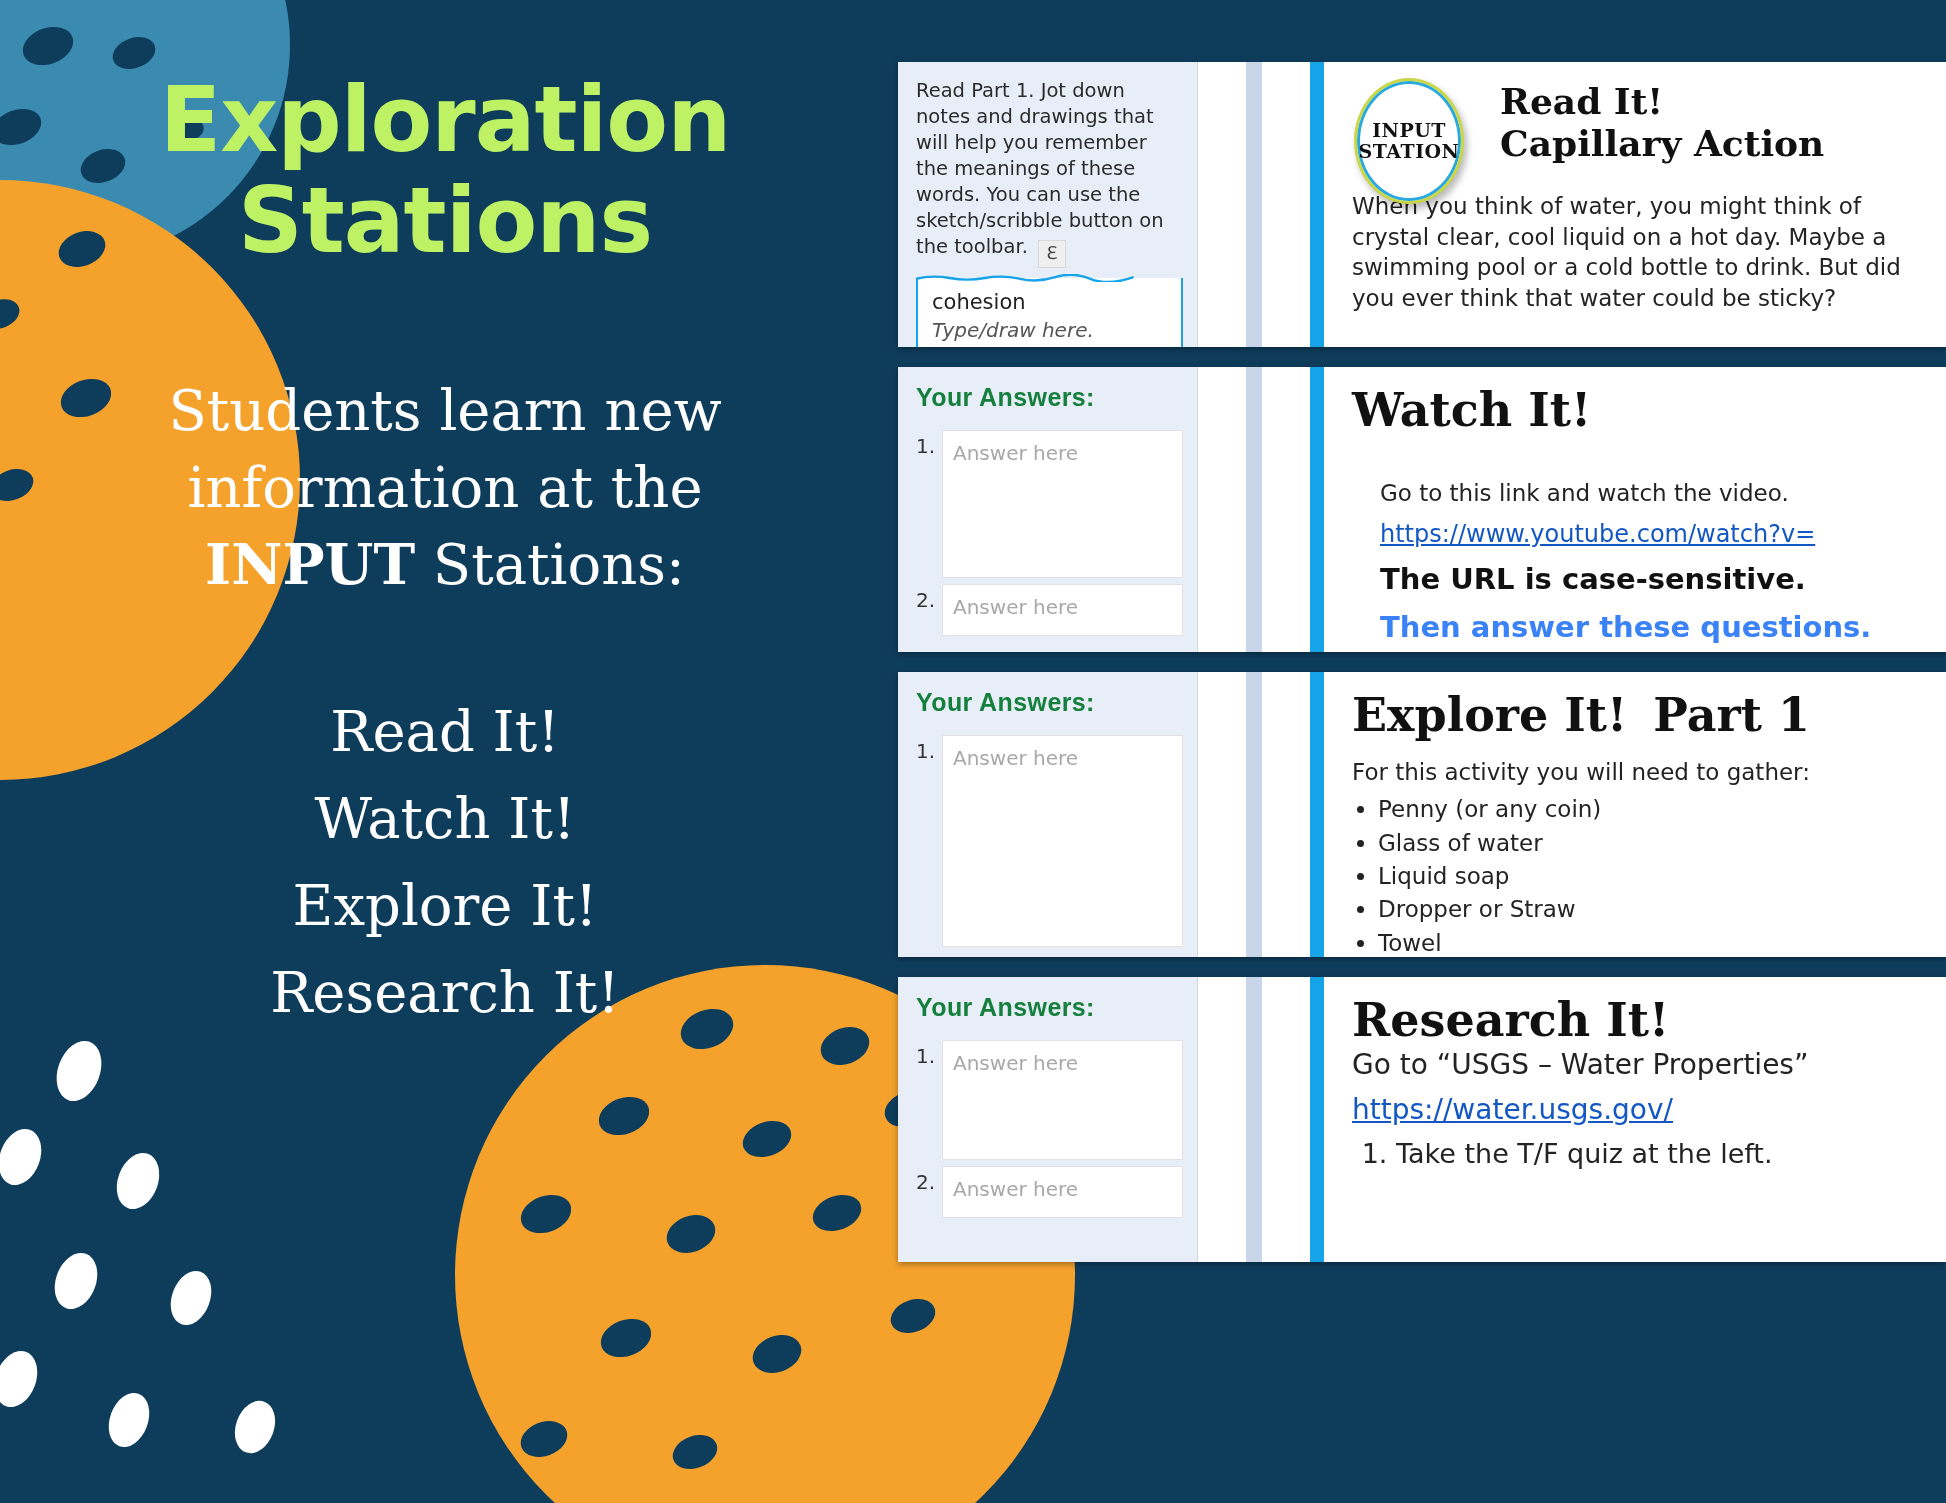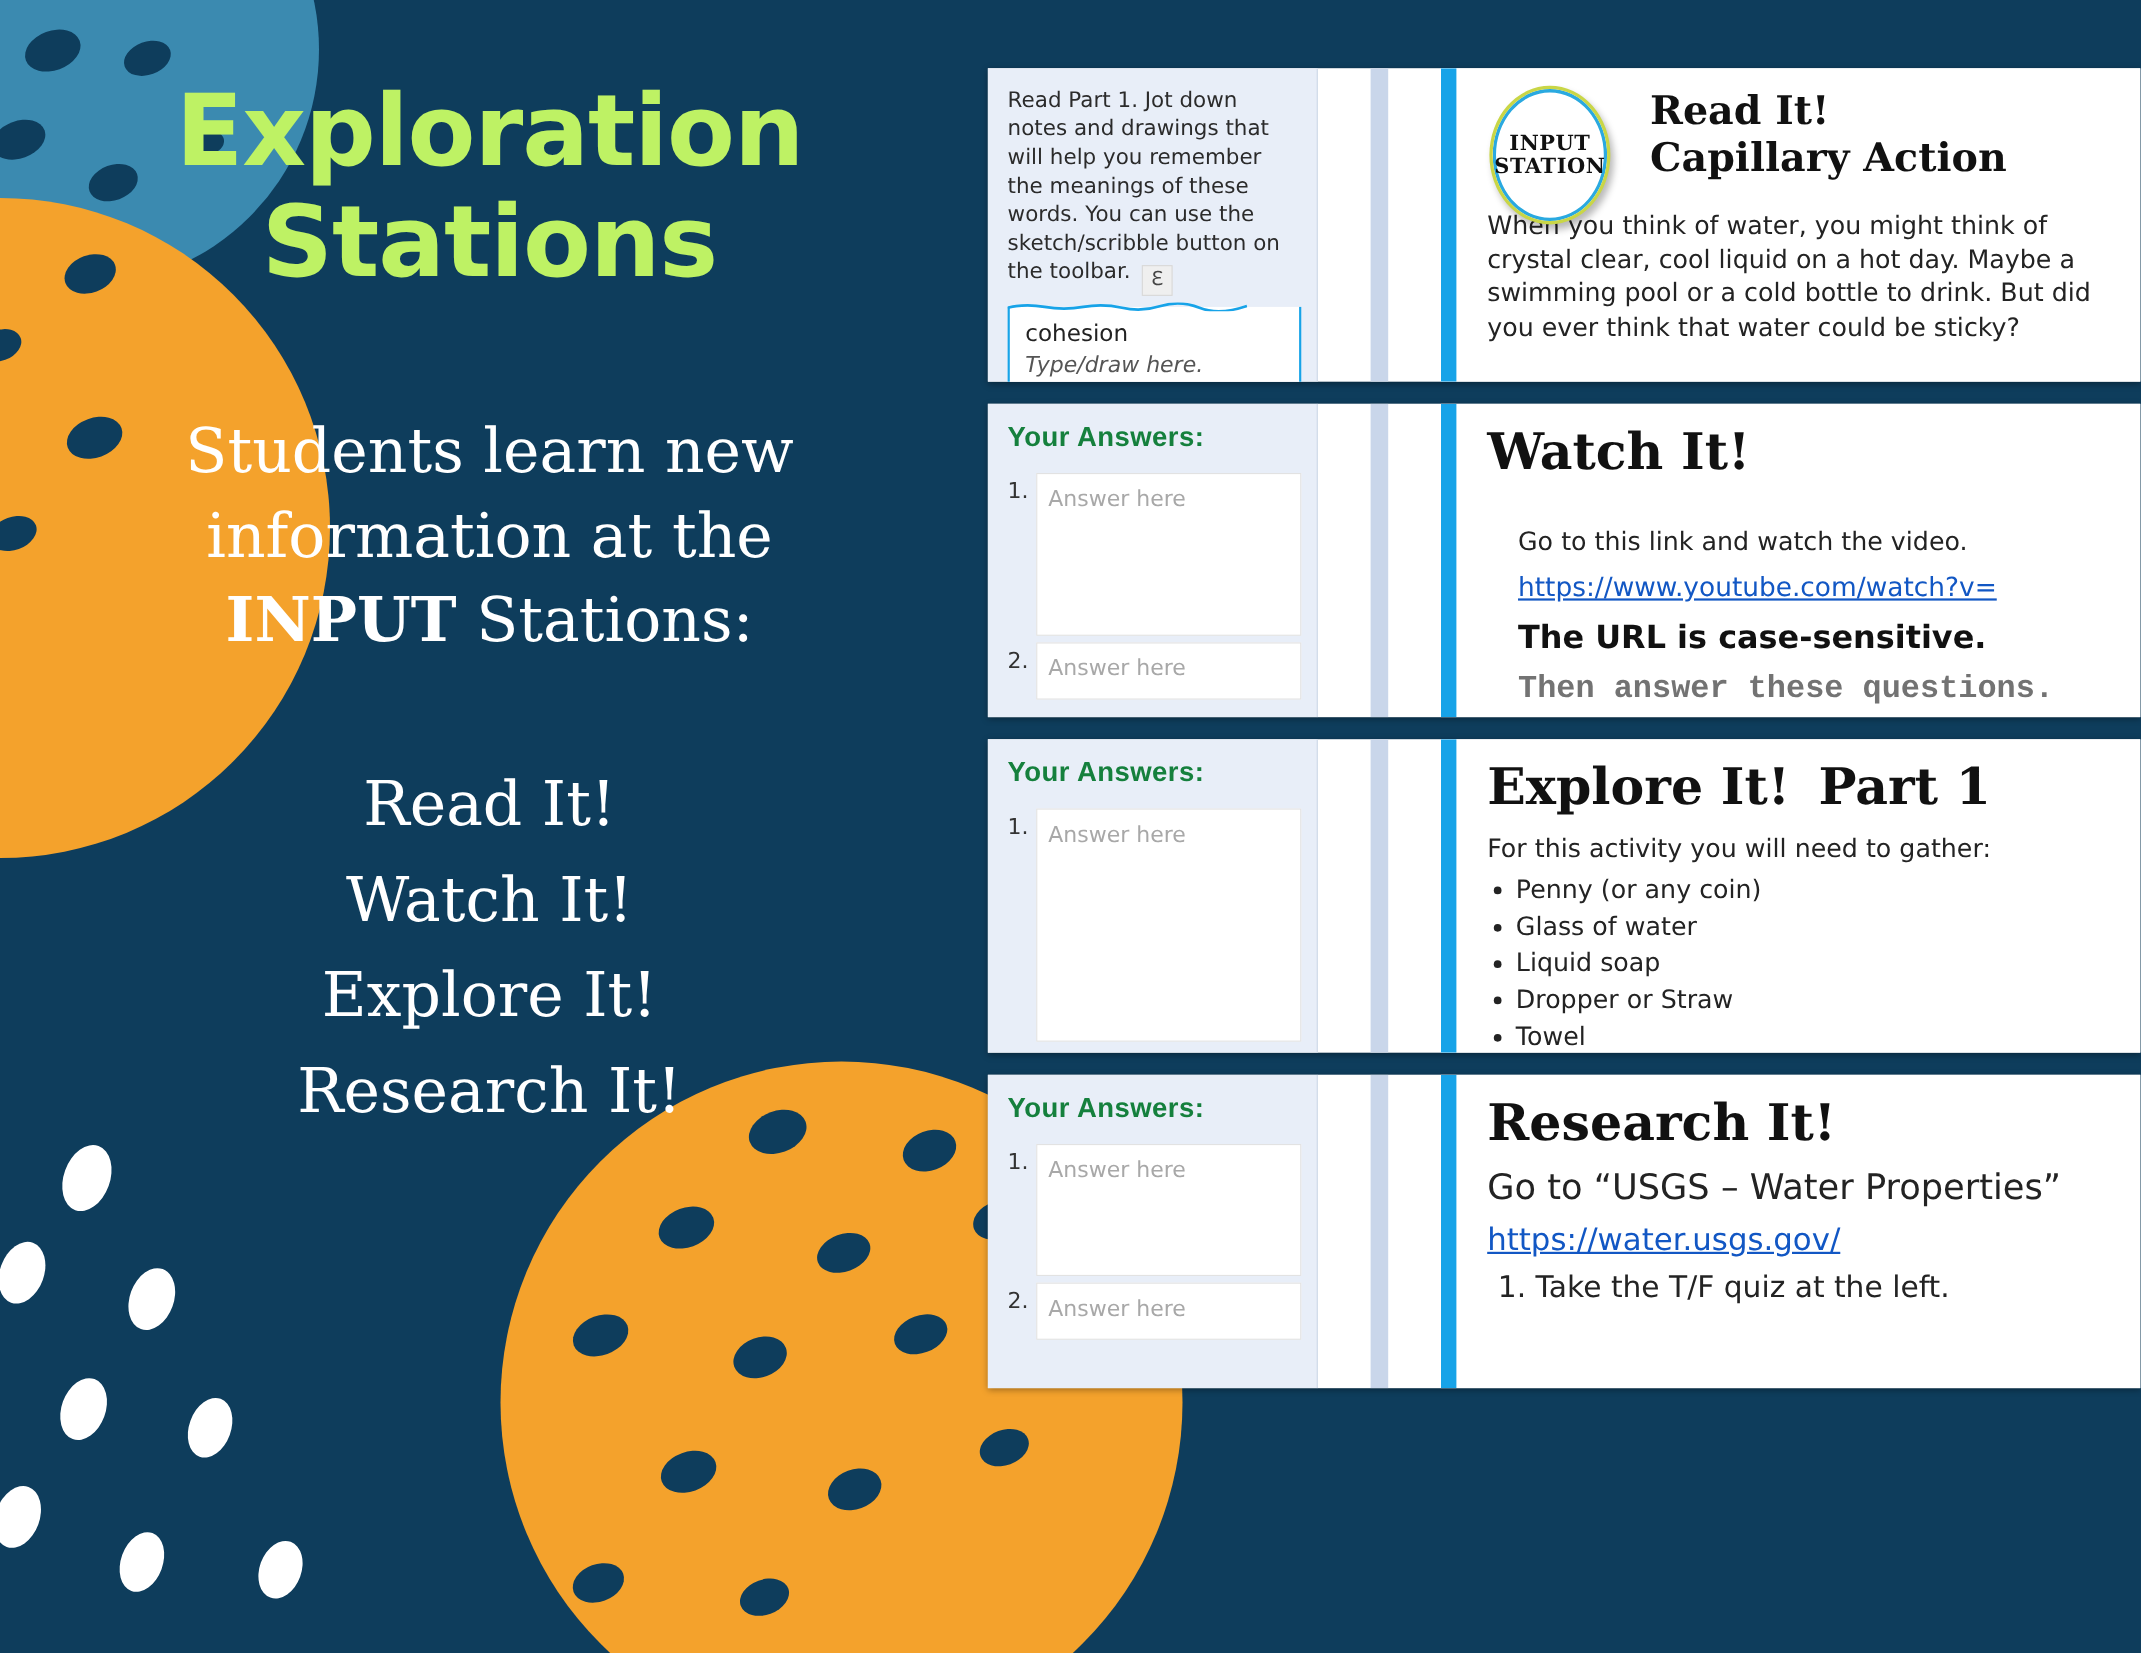--- a/index.html
+++ b/index.html
@@ -183,21 +183,21 @@
   .link{
     color:#1257c4;text-decoration:underline;
     font-family:"DejaVu Sans",sans-serif;font-size:24px;
     word-break:break-all;
   }
   .link.lg{font-size:28px;}
   .bold-note{
     font-family:"DejaVu Sans",sans-serif;font-weight:bold;
     font-size:29px;color:#111;
   }
-  .faded{color:#737373;font-family:Liberation Mono, monospace;}
+  .faded{color:#3b82f6;}
   ul.mats{margin:6px 0 0 0;padding-left:26px;}
   ul.mats li{
     font-family:"DejaVu Sans",sans-serif;font-size:23px;
     color:#232323;line-height:1.45;
   }
   ol.steps{margin:10px 0 0 0;padding-left:44px;}
   ol.steps li{
     font-family:"DejaVu Sans",sans-serif;font-size:27px;
     color:#232323;line-height:1.3;
   }
@@ -367,21 +367,21 @@
         <div class="ans-row">
           <div class="ans-num">2.</div>
           <div class="ans-box short">
             <div class="ph">Answer here</div>
           </div>
         </div>
       </div>
       <div class="pane-divider"></div>
       <div class="pane-right">
         <div class="head-serif head-big">Research It!</div>
-        <div class="body-sans" style="font-size:32px;margin-top:12px;">Go to “USGS – Water Properties”</div>
+        <div class="body-sans" style="font-size:28px;">Go to “USGS – Water Properties”</div>
         <div style="margin-top:10px;">
           <span class="link lg">https://water.usgs.gov/</span>
         </div>
         <ol class="steps">
           <li>Take the T/F quiz at the left.</li>
         </ol>
       </div>
     </div>
 
   </div>

